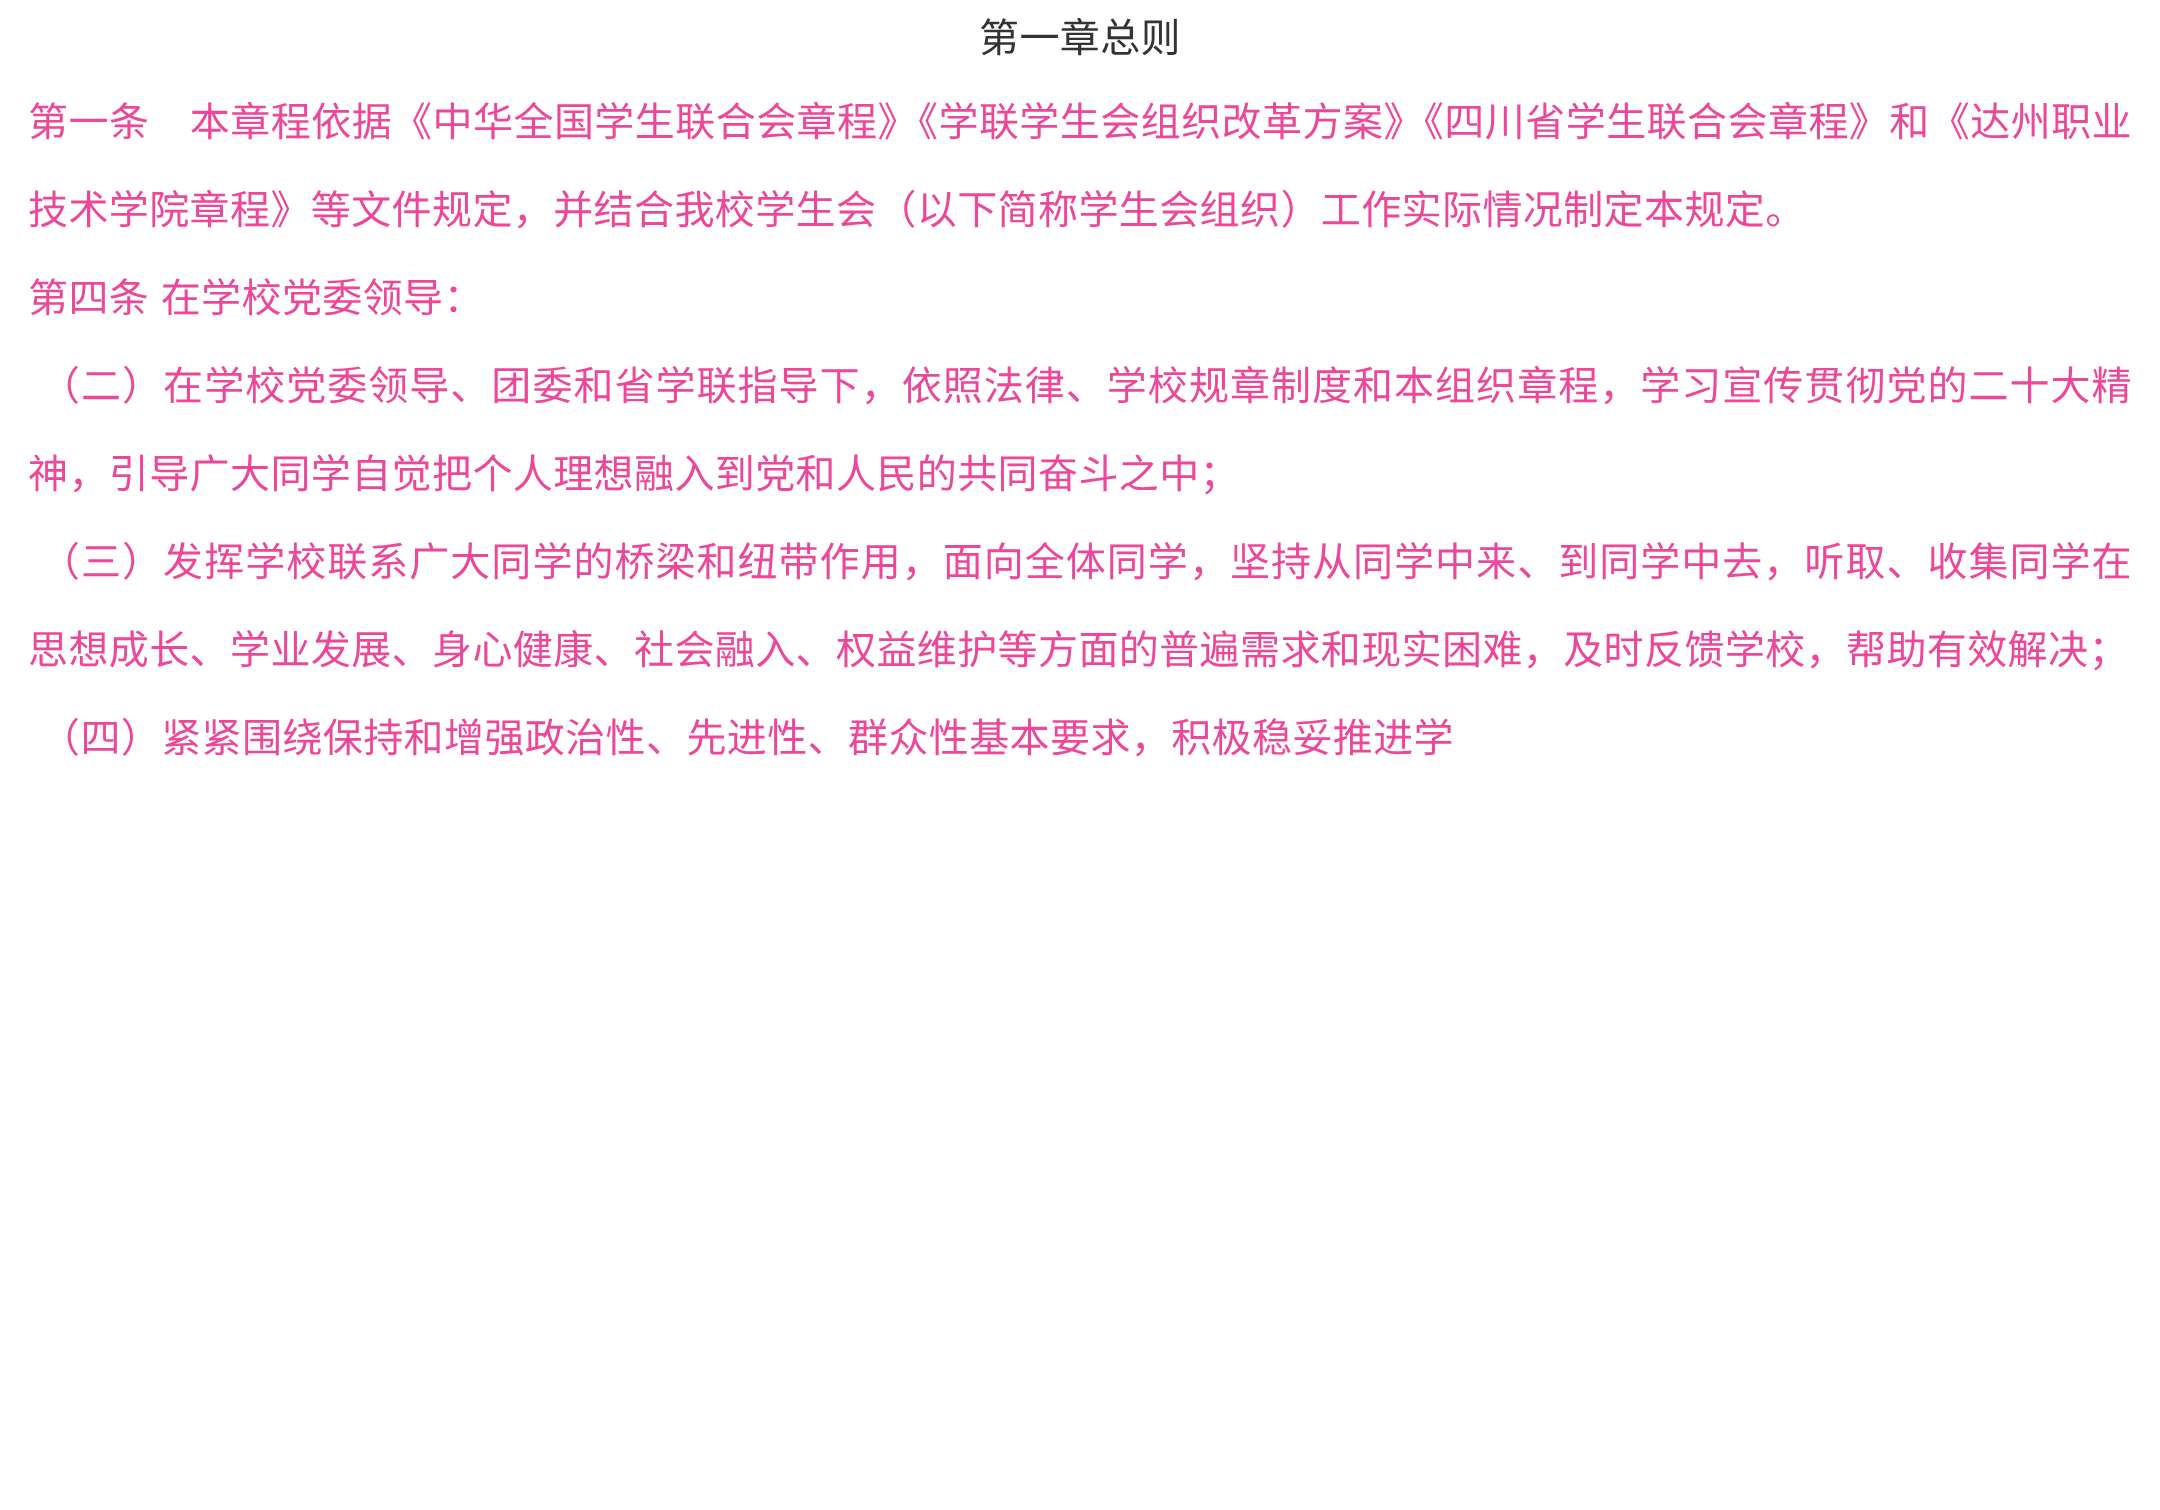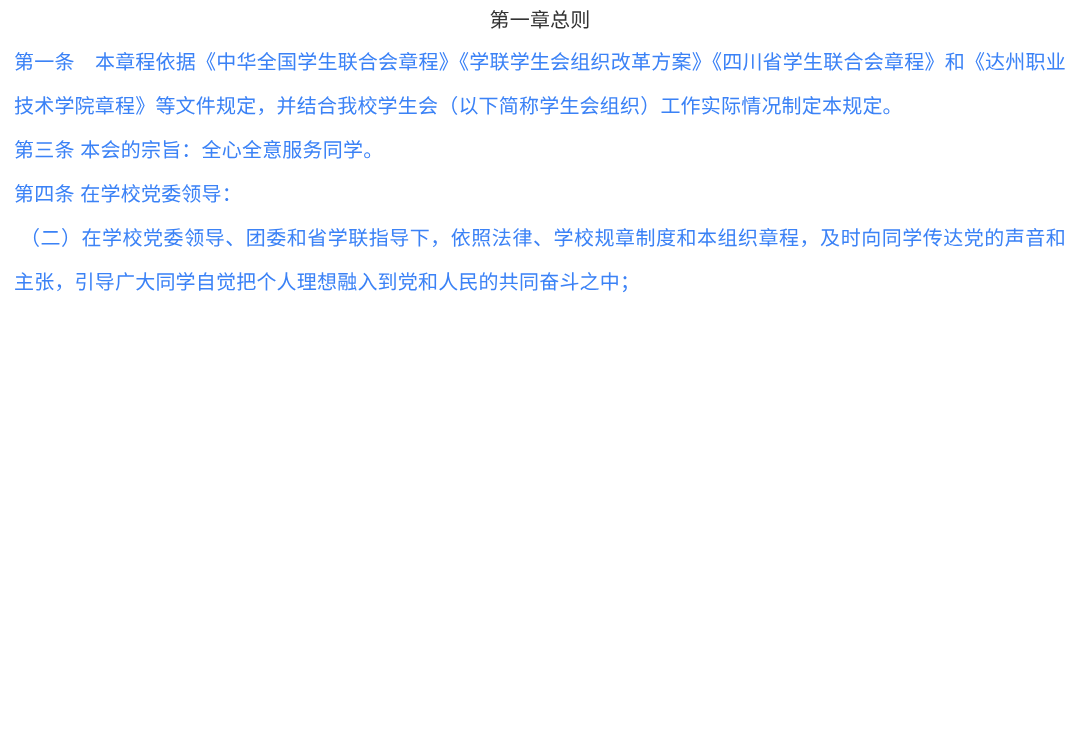--- a/index.html
+++ b/index.html
@@ -26,32 +26,33 @@
     text-align: center;
     letter-spacing: 0.2px;
     color: #333333;
   }
   .para {
     font-size: 20px;
     line-height: 44px;
     letter-spacing: 0.2px;
     text-align: justify;
     text-justify: inter-ideograph;
-    color: #3b82f6;
+    color: #ec4899;
     overflow-wrap: break-word;
     word-break: break-all;
   }
   .para.item {
     text-indent: 0.3em;
   }
 </style>
 </head>
 <body>
 
 <div class="doc-page">
   <h1 class="chapter-heading">第一章总则</h1>
   <div>
       <p class="para">第一条　本章程依据《中华全国学生联合会章程》《学联学生会组织改革方案》《四川省学生联合会章程》和《达州职业技术学院章程》等文件规定，并结合我校学生会（以下简称学生会组织）工作实际情况制定本规定。</p>
-      <p class="para">第三条 本会的宗旨：全心全意服务同学。</p>
       <p class="para">第四条 在学校党委领导：</p>
-      <p class="para item">（二）在学校党委领导、团委和省学联指导下，依照法律、学校规章制度和本组织章程，及时向同学传达党的声音和主张，引导广大同学自觉把个人理想融入到党和人民的共同奋斗之中；</p>
+      <p class="para item">（二）在学校党委领导、团委和省学联指导下，依照法律、学校规章制度和本组织章程，学习宣传贯彻党的二十大精神，引导广大同学自觉把个人理想融入到党和人民的共同奋斗之中；</p>
+      <p class="para item">（三）发挥学校联系广大同学的桥梁和纽带作用，面向全体同学，坚持从同学中来、到同学中去，听取、收集同学在思想成长、学业发展、身心健康、社会融入、权益维护等方面的普遍需求和现实困难，及时反馈学校，帮助有效解决；</p>
+      <p class="para item">（四）紧紧围绕保持和增强政治性、先进性、群众性基本要求，积极稳妥推进学</p>
     </div>
 </div>
 
 </body></html>

